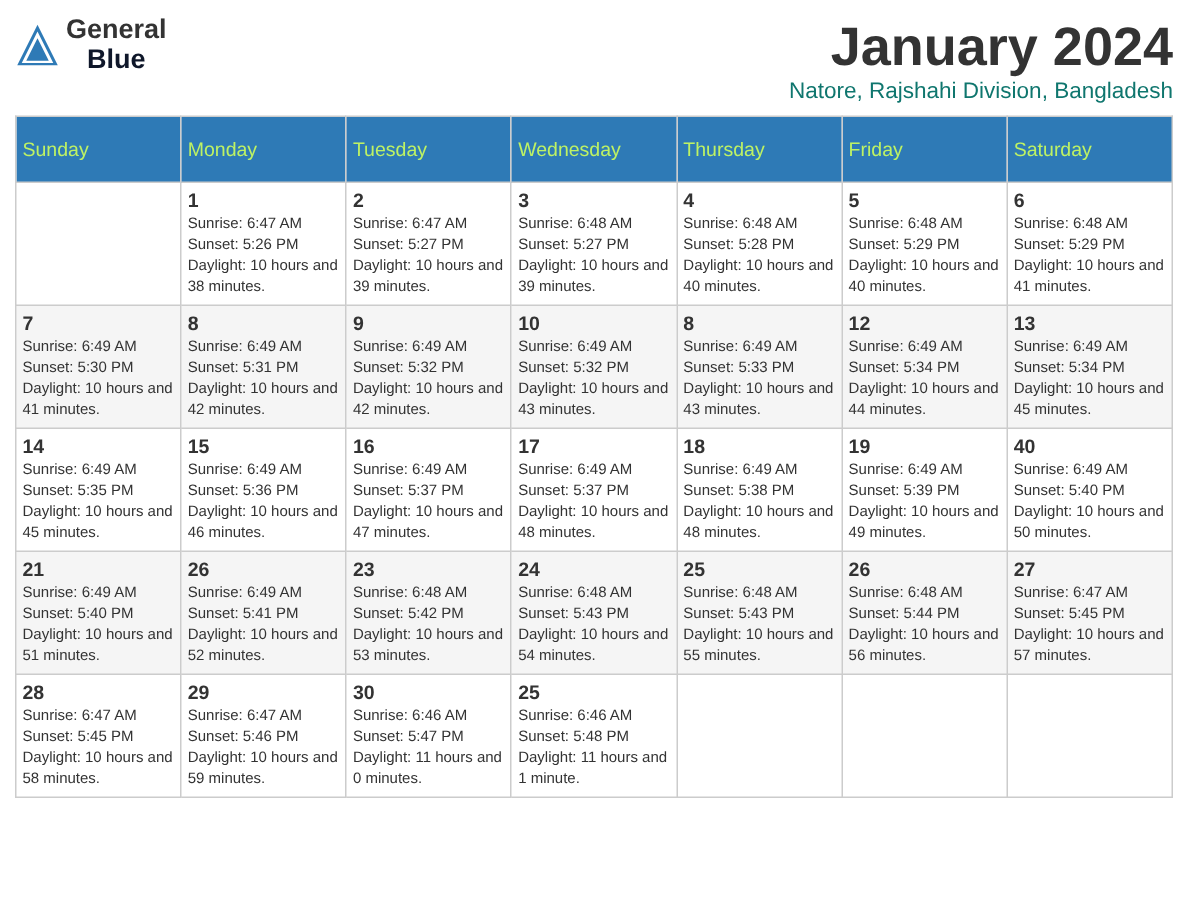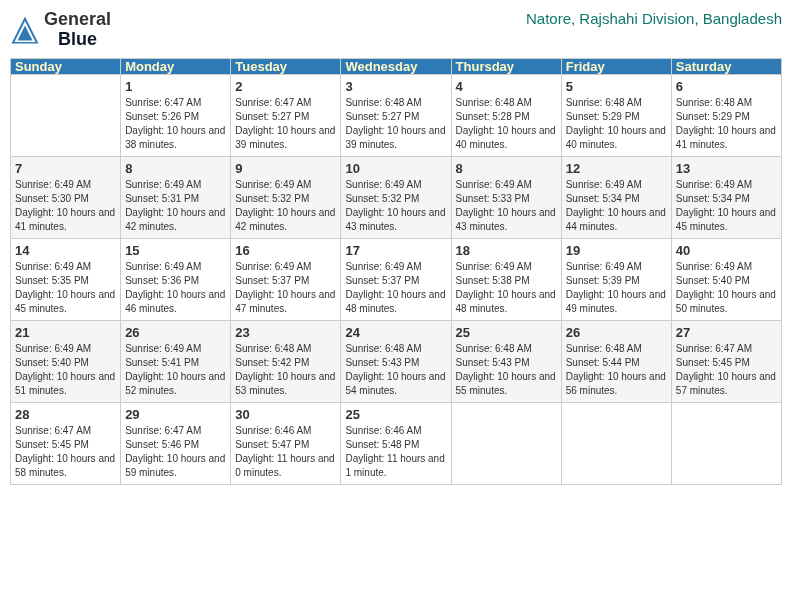--- a/index.html
+++ b/index.html
@@ -53,25 +53,25 @@
       font-size: 15px;
       color: #0f766e;
     }
     .calendar-table {
       width: 100%;
       border-collapse: collapse;
       font-size: 11px;
     }
     .calendar-table th {
       background-color: #2e7ab6;
-      color: #fef9c3;
-      padding: 0 4px;
+      color: #bef264;
+      padding: 14px 4px;
       text-align: left;
       font-size: 13px;
-      font-weight: bold;
+      font-weight: normal;
       border: 1px solid #ccc;
     }
     .calendar-table td {
       border: 1px solid #ccc;
       vertical-align: top;
       padding: 4px;
       height: 80px;
       width: 110px;
     }
     .day-number {
@@ -102,20 +102,21 @@
       <polygon points="20,2 38,38 2,38" fill="#2e7ab6"></polygon>
       <polygon points="20,8 34,36 6,36" fill="white"></polygon>
       <polygon points="20,14 30,34 10,34" fill="#2e7ab6"></polygon>
     </svg>
     <div class="logo-text">
       <span class="logo-general">General</span>
       <span class="logo-blue">Blue</span>
     </div>
   </div>
   <div class="title-area">
+    <div class="month-title">January 2024</div>
     <div class="location-subtitle">Natore, Rajshahi Division, Bangladesh</div>
   </div>
 </div>
 
 <table class="calendar-table">
   <thead>
     <tr>
       <th>Sunday</th>
       <th>Monday</th>
       <th>Tuesday</th>

